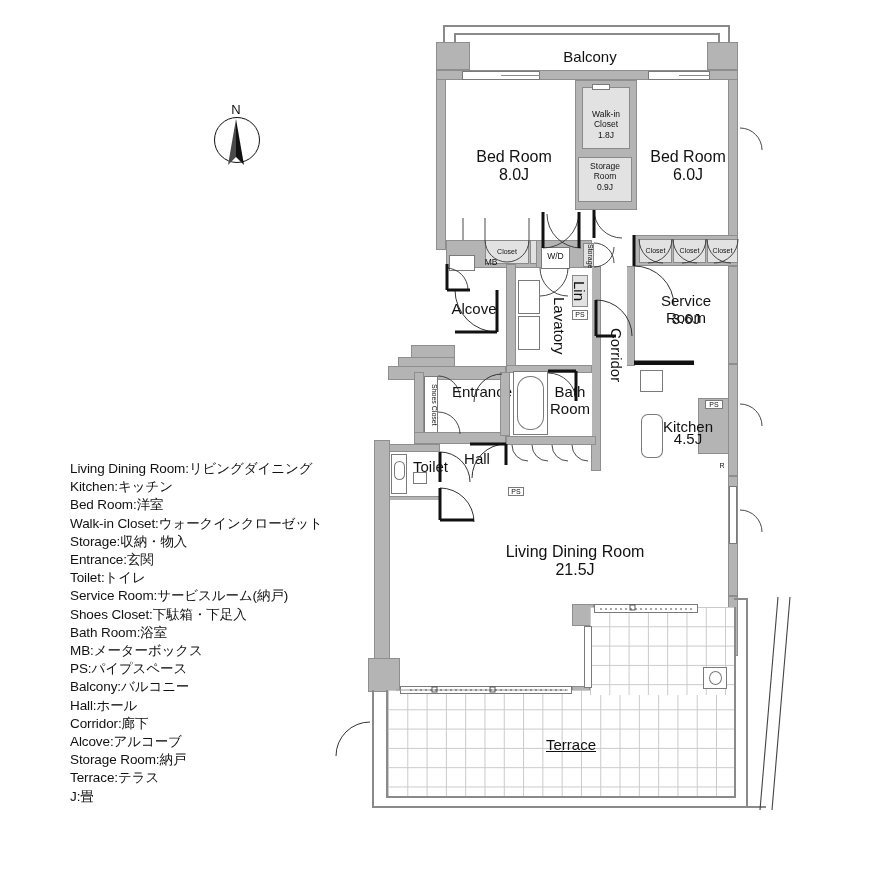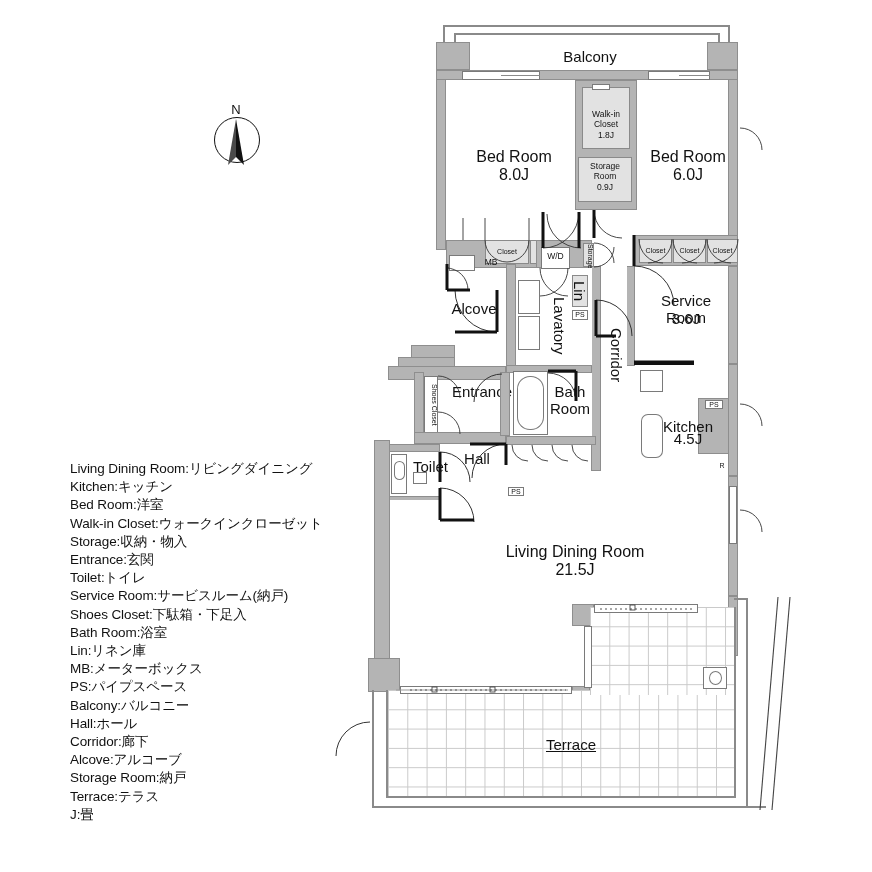--- a/index.html
+++ b/index.html
@@ -320,21 +320,20 @@
     <div class="row">Living Dining Room:リビングダイニング</div>
     <div class="row">Kitchen:キッチン</div>
     <div class="row">Bed Room:洋室</div>
     <div class="row">Walk-in Closet:ウォークインクローゼット</div>
     <div class="row">Storage:収納・物入</div>
     <div class="row">Entrance:玄関</div>
     <div class="row">Toilet:トイレ</div>
     <div class="row">Service Room:サービスルーム(納戸)</div>
     <div class="row">Shoes Closet:下駄箱・下足入</div>
     <div class="row">Bath Room:浴室</div>
-    <div class="row">Lin:リネン庫</div>
     <div class="row">MB:メーターボックス</div>
     <div class="row">PS:パイプスペース</div>
     <div class="row">Balcony:バルコニー</div>
     <div class="row">Hall:ホール</div>
     <div class="row">Corridor:廊下</div>
     <div class="row">Alcove:アルコーブ</div>
     <div class="row">Storage Room:納戸</div>
     <div class="row">Terrace:テラス</div>
     <div class="row">J:畳</div>
   </div>

